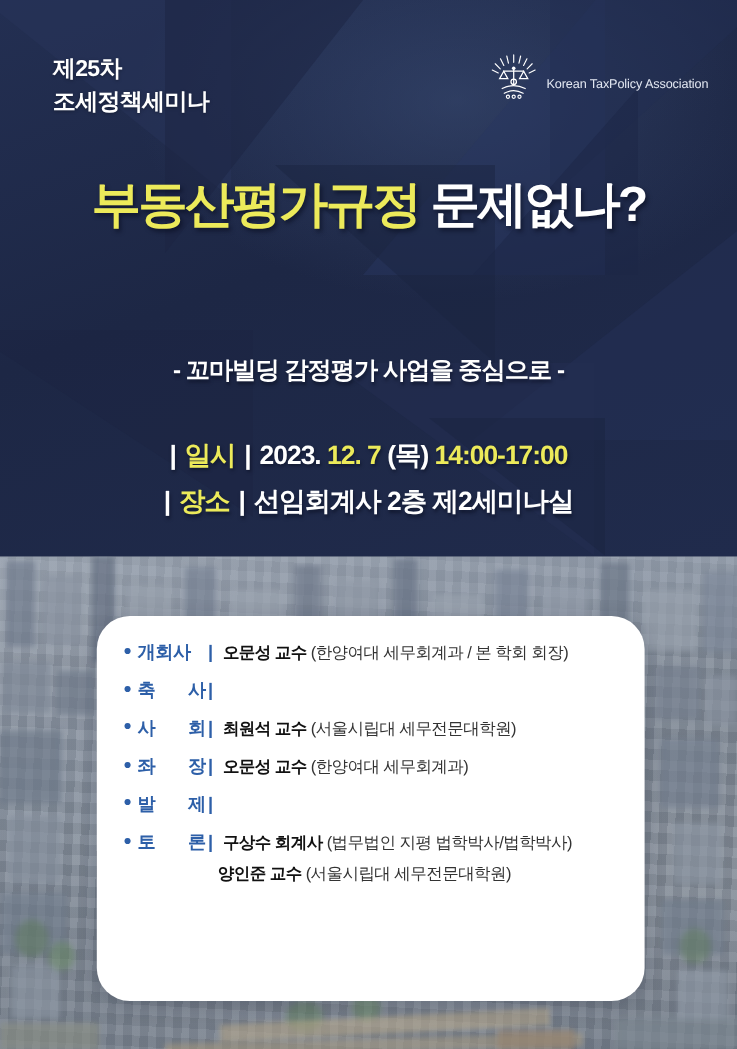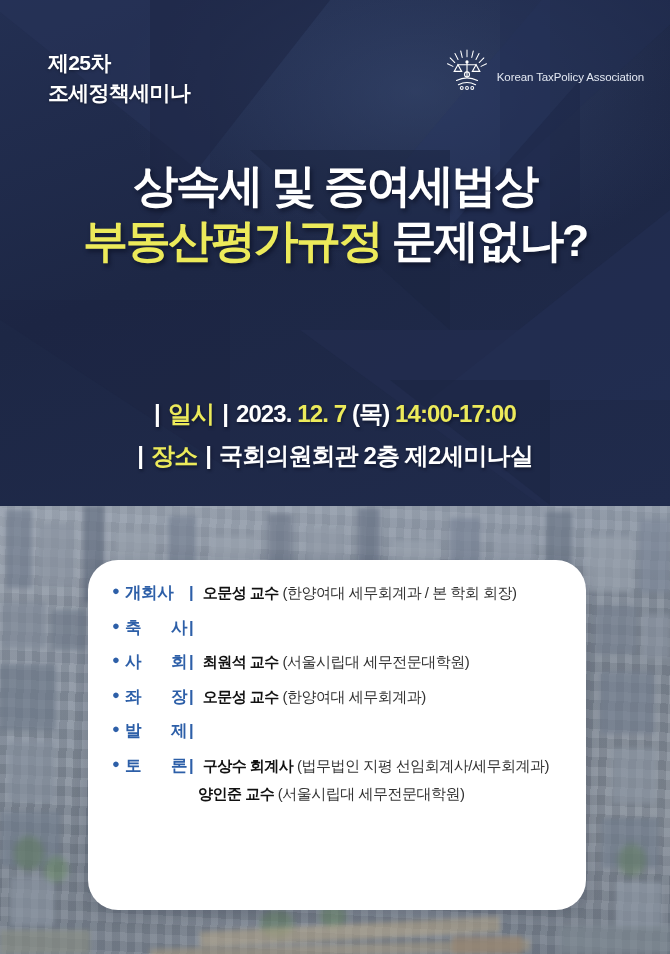--- a/index.html
+++ b/index.html
@@ -309,44 +309,44 @@
           <circle cx="27.5" cy="41.8" r="1.5"></circle>
         </g>
       </svg>
       <div class="assoc-names">
         <span class="assoc-en">Korean TaxPolicy Association</span>
       </div>
     </div>
   </div>
 
   <div class="title-block">
-    <div class="title-line t-white">상속세 및 증여세법상</div>
     <div class="title-line">
       <span class="t-yellow">부동산평가규정</span><span class="t-white">&nbsp;</span><span class="t-white">문제없나?</span>
     </div>
   </div>
 
+  <div class="subtitle">- 꼬마빌딩  감정평가 사업을  중심으로 -</div>
 
   <div class="info-block">
     <div class="info-row">
       <span class="bar">|</span>
       <span class="info-key">일시</span>
       <span class="bar">|</span>
       <span class="info-val">
         <span>2023.</span>
         <span class="hl">12. 7</span>
         <span>(목)</span>
         <span class="hl">14:00-17:00</span>
       </span>
     </div>
     <div class="info-row">
       <span class="bar">|</span>
       <span class="info-key">장소</span>
       <span class="bar">|</span>
-      <span class="info-val">국회의원회관 2층 제2세미나실</span>
+      <span class="info-val">선임회계사 2층 제2세미나실</span>
     </div>
   </div>
 
   <div class="photo-panel">
     <div class="photo-base"></div>
 
     <span class="ph-blk" style="left:6px;  top:4px;   width:26px; height:78px; background:#6f7a8c;"></span>
     <span class="ph-blk" style="left:40px; top:18px;  width:34px; height:62px; background:#8a93a1;"></span>
     <span class="ph-blk" style="left:84px; top:0px;   width:20px; height:96px; background:#5f6a7d;"></span>
     <span class="ph-blk" style="left:116px;top:26px;  width:40px; height:58px; background:#98a1ad;"></span>
@@ -451,21 +451,21 @@
 
       <div class="prog-row">
         <span class="bullet">●</span>
         <span class="role">
           <span>토</span>
           <span>론</span>
         </span>
         <span class="divider">|</span>
         <span class="speaker">
           <span class="nm">구상수 회계사</span>
-          <span class="aff">(법무법인 지평 선임회계사/세무회계과)</span>
+          <span class="aff">(법무법인 지평 법학박사/법학박사)</span>
         </span>
       </div>
 
       <div class="sub-rows">
         <div class="sub-row">
           <span class="sub-indent"></span>
           <span class="speaker">
             <span class="nm">양인준 교수</span>
             <span class="aff">(서울시립대 세무전문대학원)</span>
           </span>

